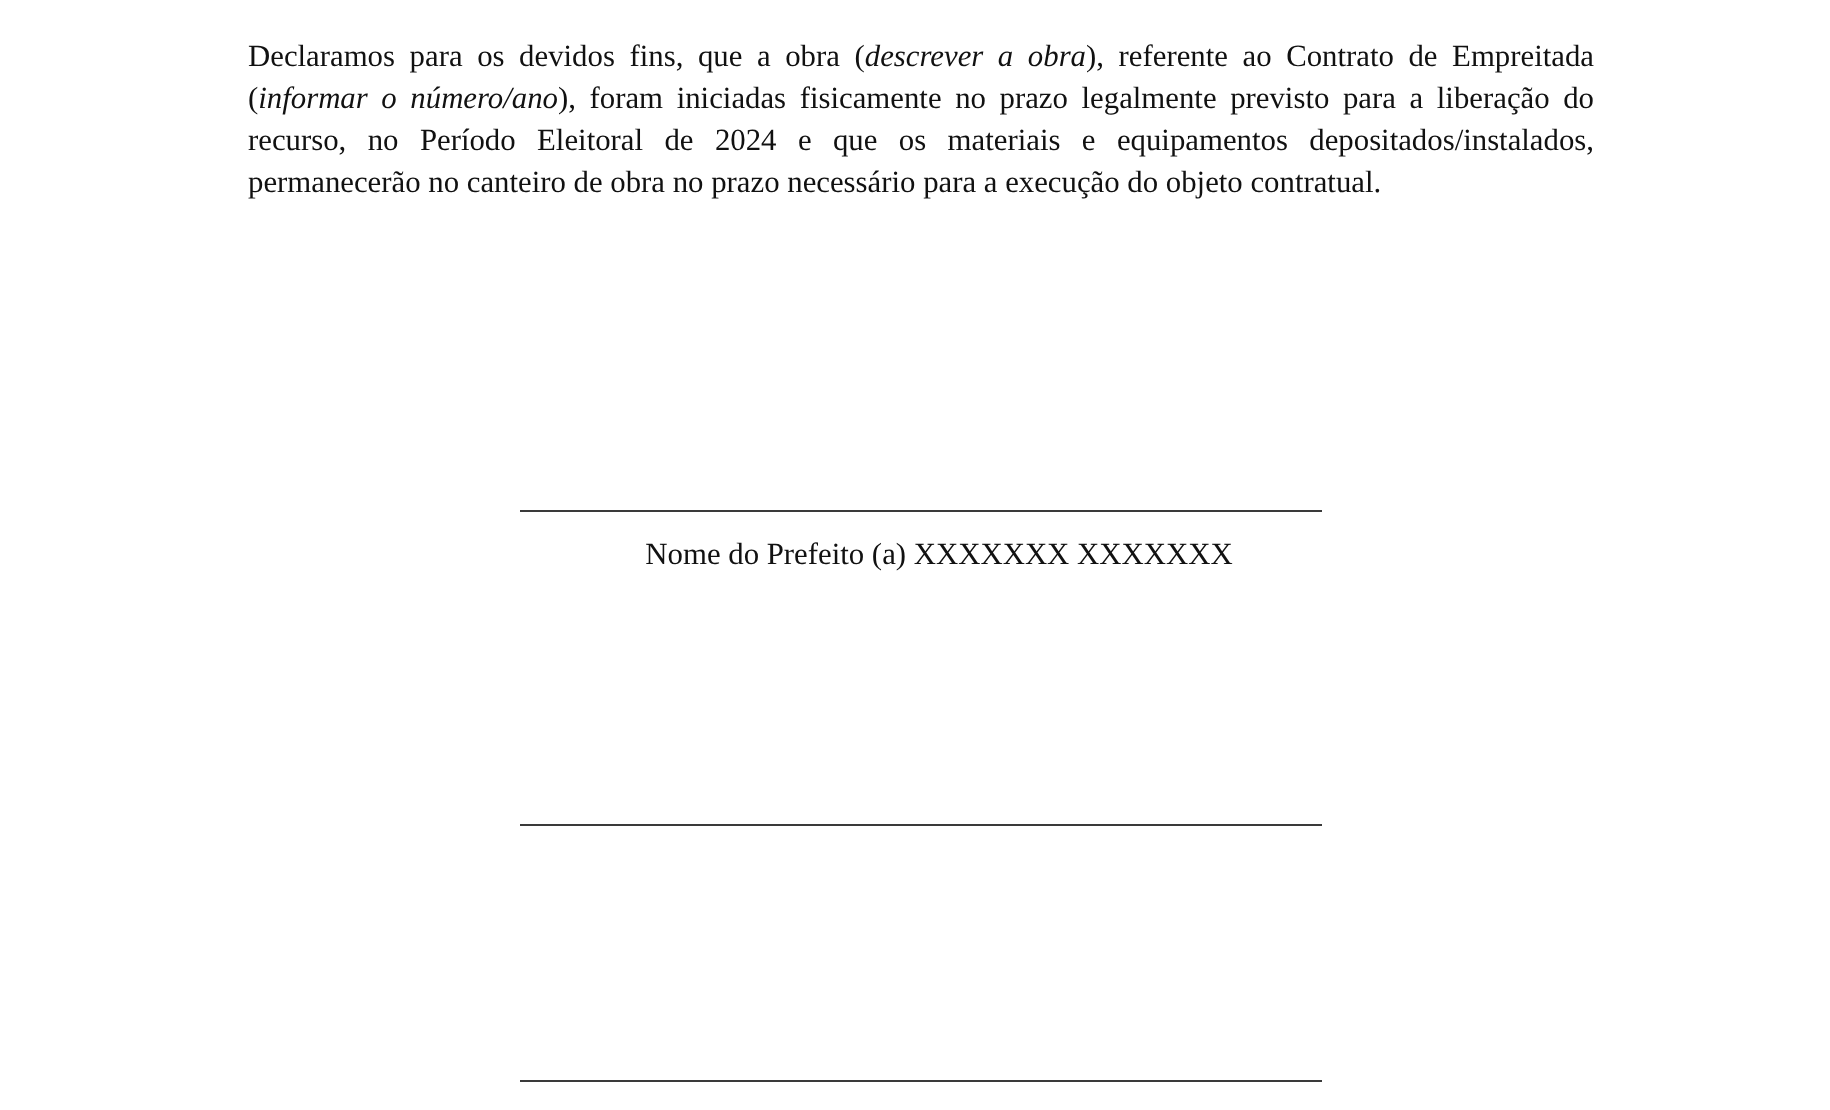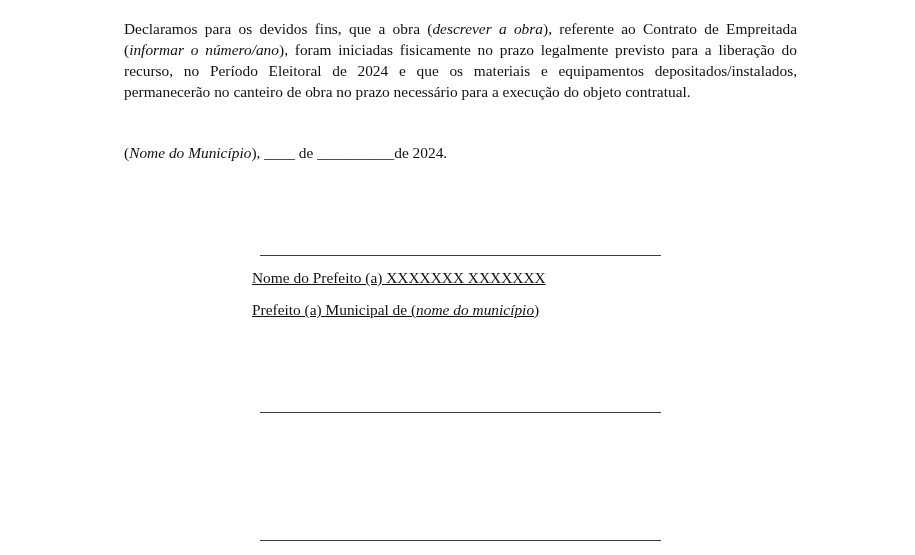--- a/index.html
+++ b/index.html
@@ -42,39 +42,36 @@
     i { font-style: italic; }
     .sig-line {
       position: absolute;
       left: 260px;
       width: 401px;
       height: 0;
       border-top: 1px solid #3a3a3a;
     }
     .sig-text {
       position: absolute;
-      left: 252px;
+      left: 269px;
       width: 401px;
-      text-align: left;
+      text-align: center;
       line-height: 20px;
       white-space: nowrap;
       margin: 0;
-      text-decoration: underline;
     }
   </style>
 </head>
 <body>
 
 <div class="page">
 
   <p class="paragraph"><span>Declaramos para os devidos fins, que a obra (</span><i>descrever a obra</i><span>), referente ao Contrato de Empreitada (</span><i>informar o número/ano</i><span>), foram iniciadas fisicamente no prazo legalmente previsto para a liberação do recurso, no Período Eleitoral de 2024 e que os materiais e equipamentos depositados/instalados, permanecerão no canteiro de obra no prazo necessário para a execução do objeto contratual.</span></p>
 
-  <p class="place-date"><span>(</span><i>Nome do Município</i><span>), </span><span>____</span><span> de </span><span>__________</span><span>de 2024.</span></p>
 
   <div class="sig-line" style="top:255px;"></div>
   <p class="sig-text" style="top:268px;">Nome do Prefeito (a) XXXXXXX XXXXXXX</p>
-  <p class="sig-text" style="top:300px;"><span>Prefeito (a) Municipal de (</span><i>nome do município</i><span>)</span></p>
 
   <div class="sig-line" style="top:412px;"></div>
 
   <div class="sig-line" style="top:540px;"></div>
 
 </div>
 
 </body></html>

